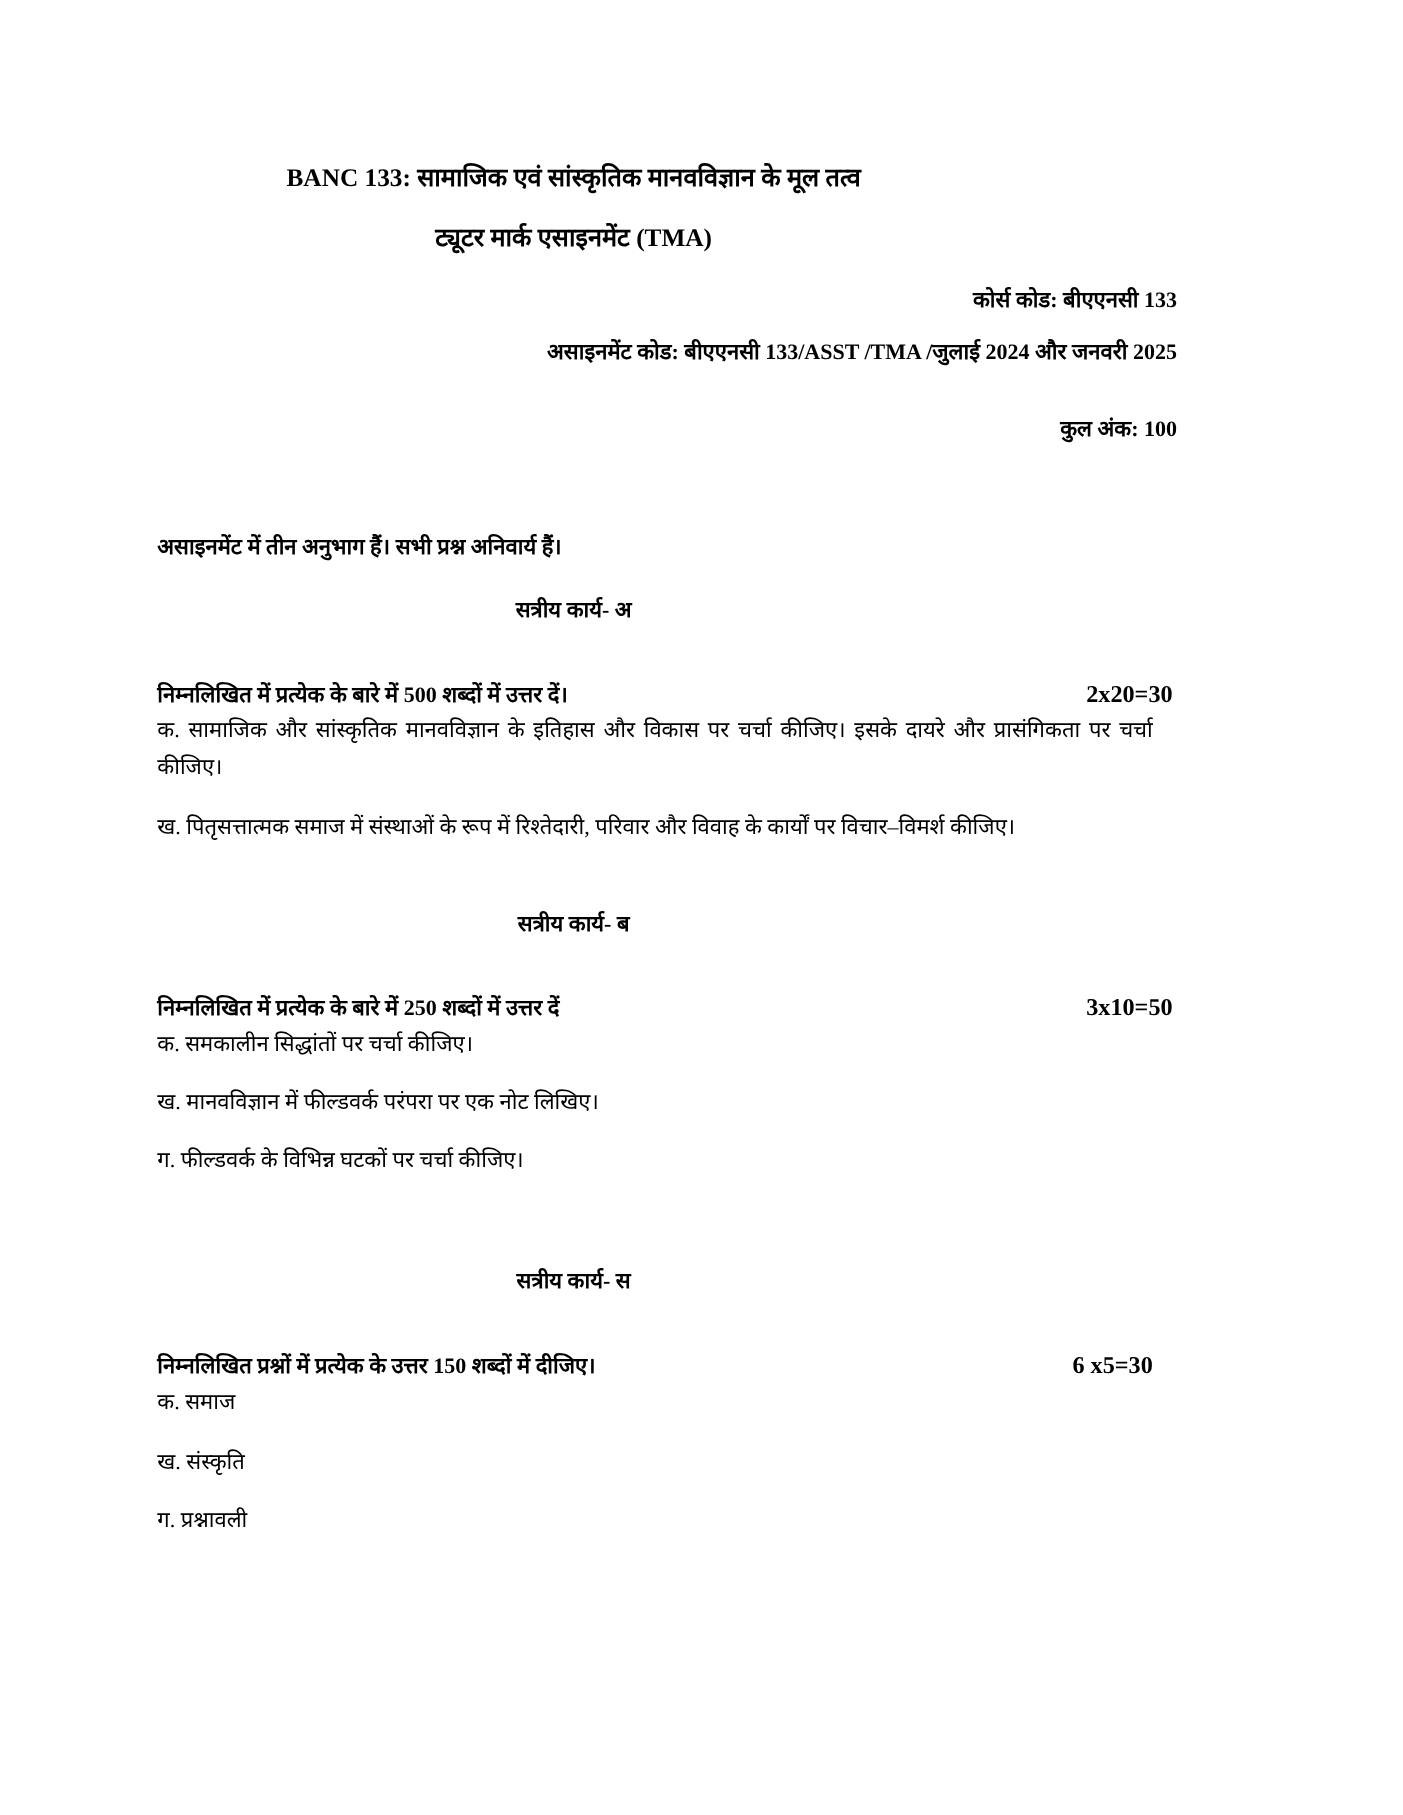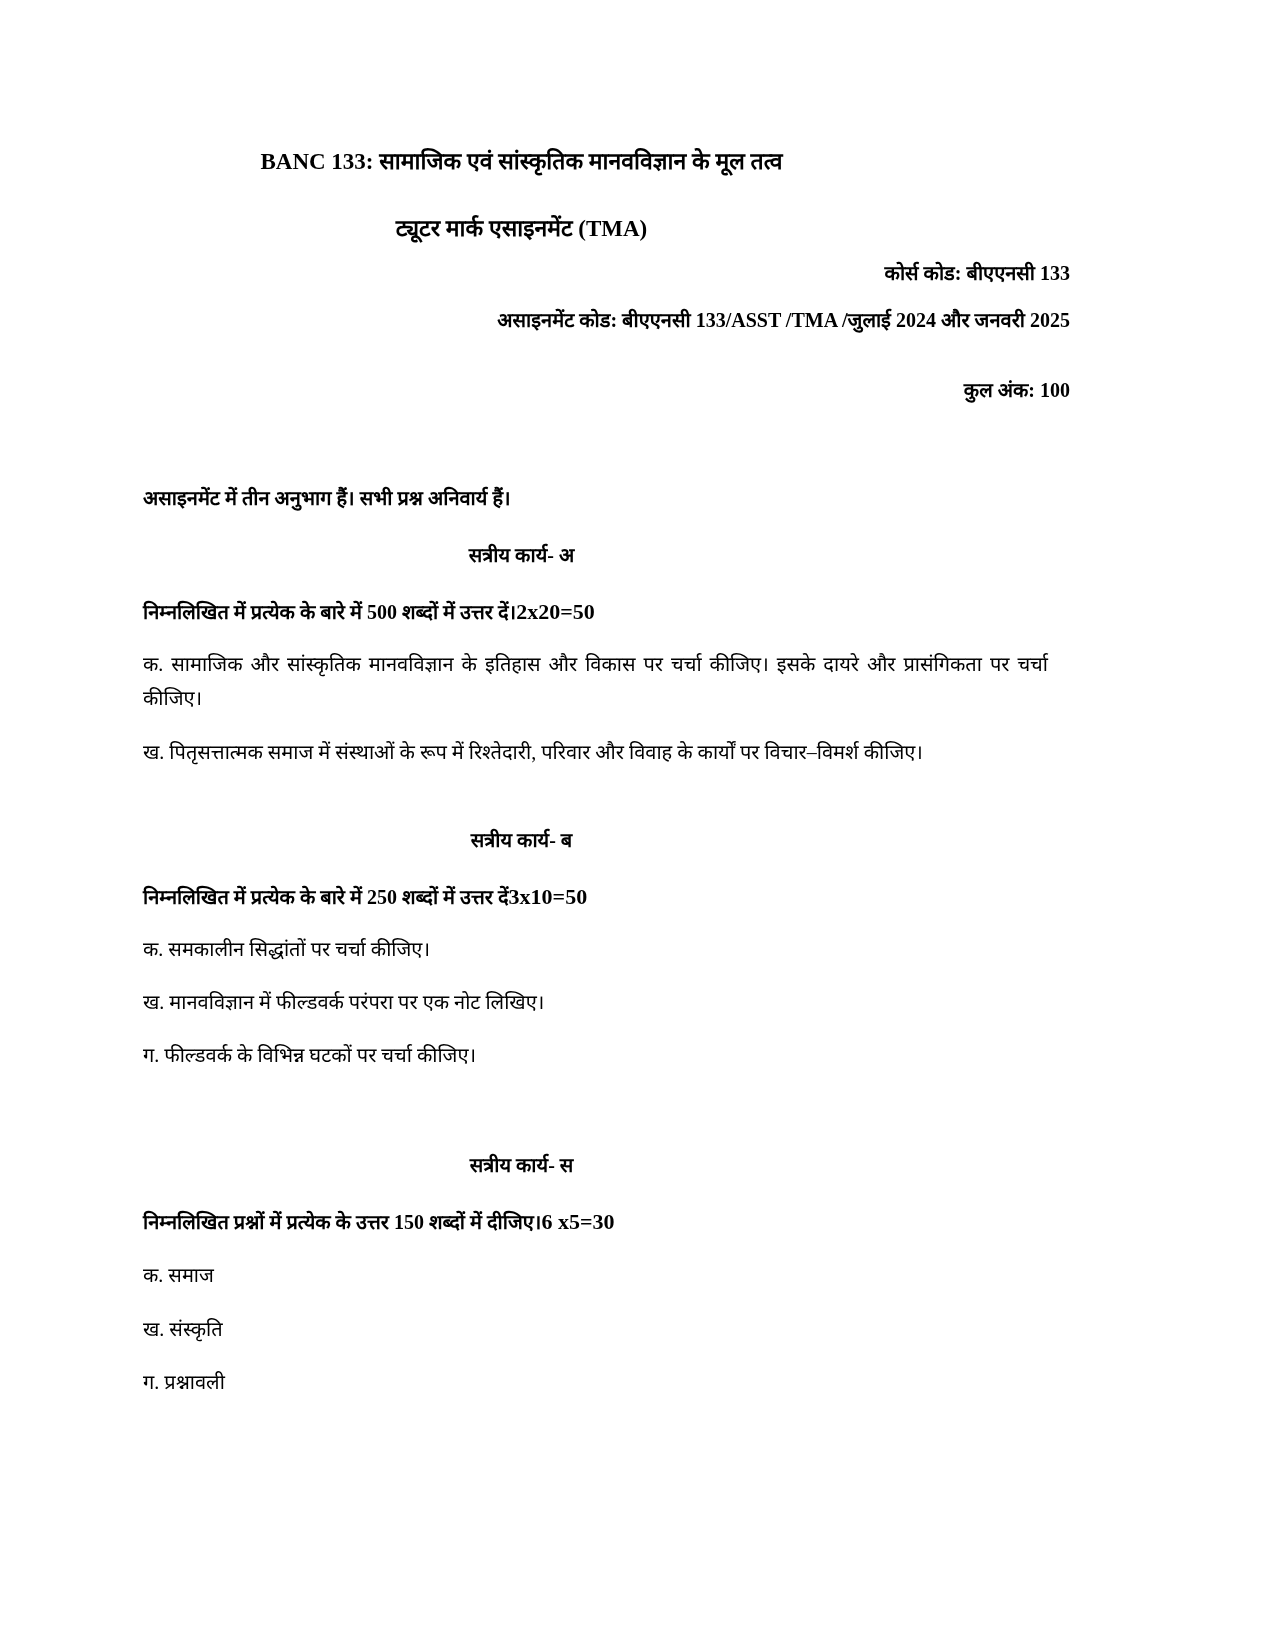--- a/index.html
+++ b/index.html
@@ -31,21 +31,20 @@
 
     .title {
       top: 150px;
       font-size: 23px;
       font-weight: bold;
     }
     .subtitle {
       top: 205px;
       font-size: 23px;
       font-weight: bold;
-      margin-top: 12px;
     }
     .meta {
       font-size: 20px;
       font-weight: bold;
     }
     .meta-course { top: 263px; }
     .meta-assign { top: 310px; }
     .meta-marks  { top: 380px; }
 
     .intro {
@@ -58,24 +57,25 @@
     .section-head {
       font-size: 20px;
       font-weight: bold;
     }
 
     .instr-row {
       position: absolute;
       left: 143px;
       width: 923px;
       display: flex;
-      justify-content: flex-start;
+      justify-content: space-between;
       align-items: baseline;
       font-size: 20px;
       font-weight: bold;
+      margin-top: 19px;
     }
     .marks {
       font-family: "Liberation Serif", "DejaVu Serif", serif;
       font-weight: bold;
       font-size: 22px;
     }
 
     .q {
       position: absolute;
       left: 143px;
@@ -96,21 +96,21 @@
 
   <div class="line right meta meta-course">कोर्स कोड: बीएएनसी 133</div>
   <div class="line right meta meta-assign">असाइनमेंट कोड: बीएएनसी 133/ASST /TMA /जुलाई 2024 और जनवरी 2025</div>
   <div class="line right meta meta-marks">कुल अंक: 100</div>
 
   <div class="line intro">असाइनमेंट में तीन अनुभाग हैं। सभी प्रश्न अनिवार्य हैं।</div>
 
   <div class="line center section-head" style="top:545px;">सत्रीय कार्य- अ</div>
   <div class="instr-row" style="top:598px;">
     <span>निम्नलिखित में प्रत्येक के बारे में 500 शब्दों में उत्तर दें।</span>
-    <span class="marks">2x20=50</span>
+    <span class="marks">2x20=30</span>
   </div>
   <div class="q" style="top:647px;">क. सामाजिक और सांस्कृतिक मानवविज्ञान के इतिहास और विकास पर चर्चा कीजिए। इसके दायरे और प्रासंगिकता पर चर्चा कीजिए।</div>
   <div class="q" style="top:735px;">ख. पितृसत्तात्मक समाज में संस्थाओं के रूप में रिश्तेदारी, परिवार और विवाह के कार्यों पर विचार–विमर्श कीजिए।</div>
 
   <div class="line center section-head" style="top:830px;">सत्रीय कार्य- ब</div>
   <div class="instr-row" style="top:883px;">
     <span>निम्नलिखित में प्रत्येक के बारे में 250 शब्दों में उत्तर दें</span>
     <span class="marks">3x10=50</span>
   </div>
   <div class="q" style="top:932px;">क. समकालीन सिद्धांतों पर चर्चा कीजिए।</div>

